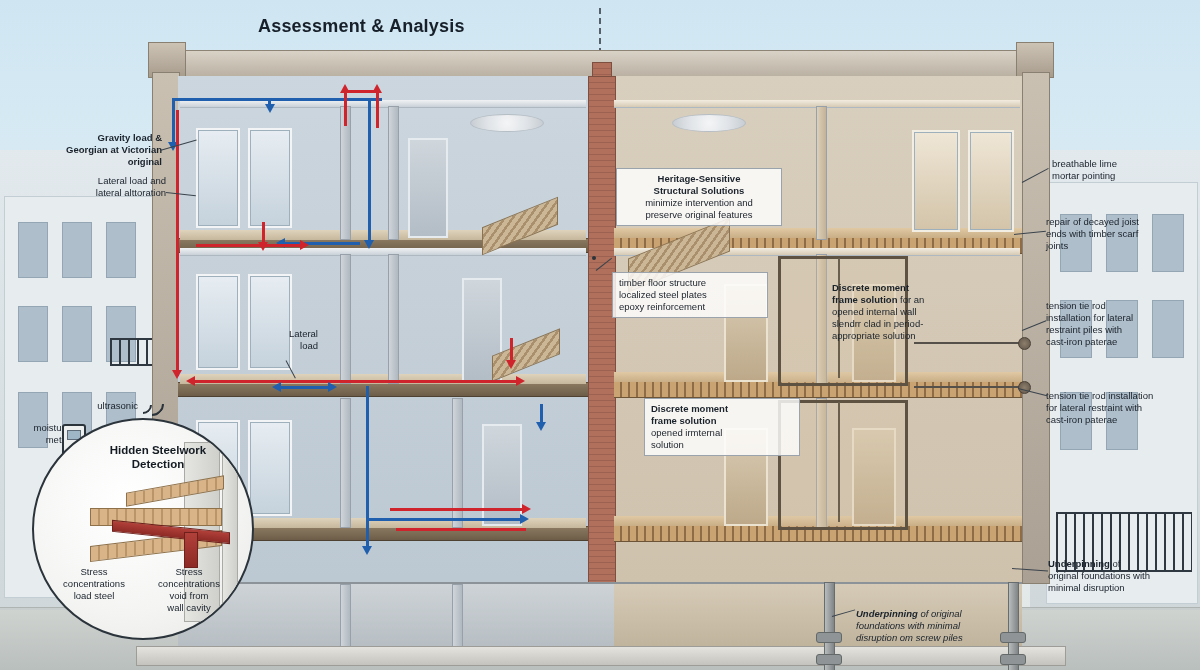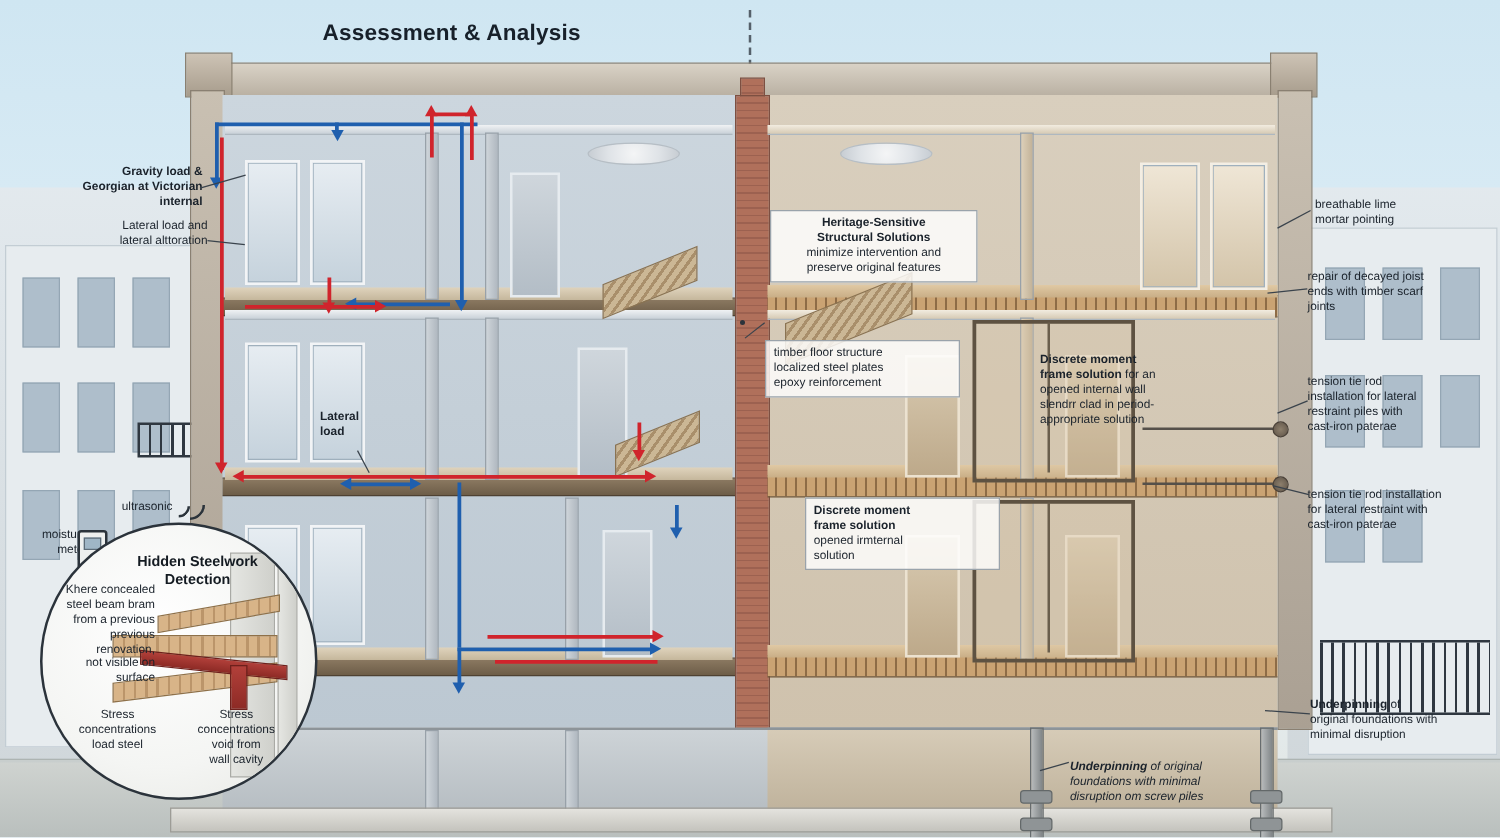--- a/index.html
+++ b/index.html
@@ -505,31 +505,31 @@
   <div class="head right blue" style="left:520px;top:514px;"></div>
   <div class="head down blue" style="left:362px;top:546px;"></div>
   <div class="arrow v blue" style="left:366px;top:518px;height:32px;"></div>
   <div class="arrow h red" style="left:390px;top:508px;width:136px;"></div>
   <div class="head right red" style="left:522px;top:504px;"></div>
   <div class="arrow h red" style="left:396px;top:528px;width:130px;"></div>
 
   <div class="callout plain" style="left:42px;top:132px;width:120px;text-align:right;">
     <b>Gravity load &amp;</b><br>
     <b>Georgian at Victorian</b><br>
-    <b>internal</b>
+    <b>original</b>
   </div>
   <div class="leader" style="left:160px;top:150px;width:38px;transform:rotate(-16deg);"></div>
 
   <div class="callout plain" style="left:58px;top:175px;width:108px;text-align:right;">
     <span>Lateral load and</span><br>
     <span>lateral alttoration</span>
   </div>
   <div class="leader" style="left:166px;top:192px;width:30px;transform:rotate(6deg);"></div>
 
-  <div class="callout plain" style="left:256px;top:328px;width:62px;text-align:left;font-weight:bold;">
+  <div class="callout plain" style="left:256px;top:328px;width:62px;text-align:right;font-weight:normal;">
     <span>Lateral</span><br>
     <span>load</span>
   </div>
   <div class="leader" style="left:286px;top:360px;width:20px;transform:rotate(62deg);"></div>
 
   <div class="callout boxed" style="left:616px;top:168px;width:152px;text-align:center;">
     <b>Heritage-Sensitive</b><br>
     <b>Structural Solutions</b><br>
     <span>minimize intervention and</span><br>
     <span>preserve original features</span>
@@ -622,29 +622,20 @@
       <div class="det-beam" style="left:92px;top:64px;width:96px;height:12px;transform:skewY(-10deg);"></div>
       <div class="det-steel" style="left:78px;top:106px;width:116px;height:10px;transform:skewY(6deg);"></div>
       <div class="det-steel" style="left:150px;top:112px;width:12px;height:34px;"></div>
     </div>
     <div class="det-title" style="left:56px;top:24px;width:136px;">
       <span>Hidden Steelwork</span><br>
       <span>Detection</span>
     </div>
   </div>
 
-  <div class="callout plain" style="left:40px;top:466px;width:84px;text-align:right;">
-    <span>Khere concealed</span><br>
-    <span>steel beam bram</span><br>
-    <span>from a previous</span><br>
-    <span>previous</span><br>
-    <span>renovation,</span><br>
-    <span>not visible on</span><br>
-    <span>surface</span>
-  </div>
 
   <div class="callout plain" style="left:52px;top:566px;width:84px;text-align:center;">
     <span>Stress</span><br>
     <span>concentrations</span><br>
     <span>load steel</span>
   </div>
 
   <div class="callout plain" style="left:146px;top:566px;width:86px;text-align:center;">
     <span>Stress</span><br>
     <span>concentrations</span><br>

